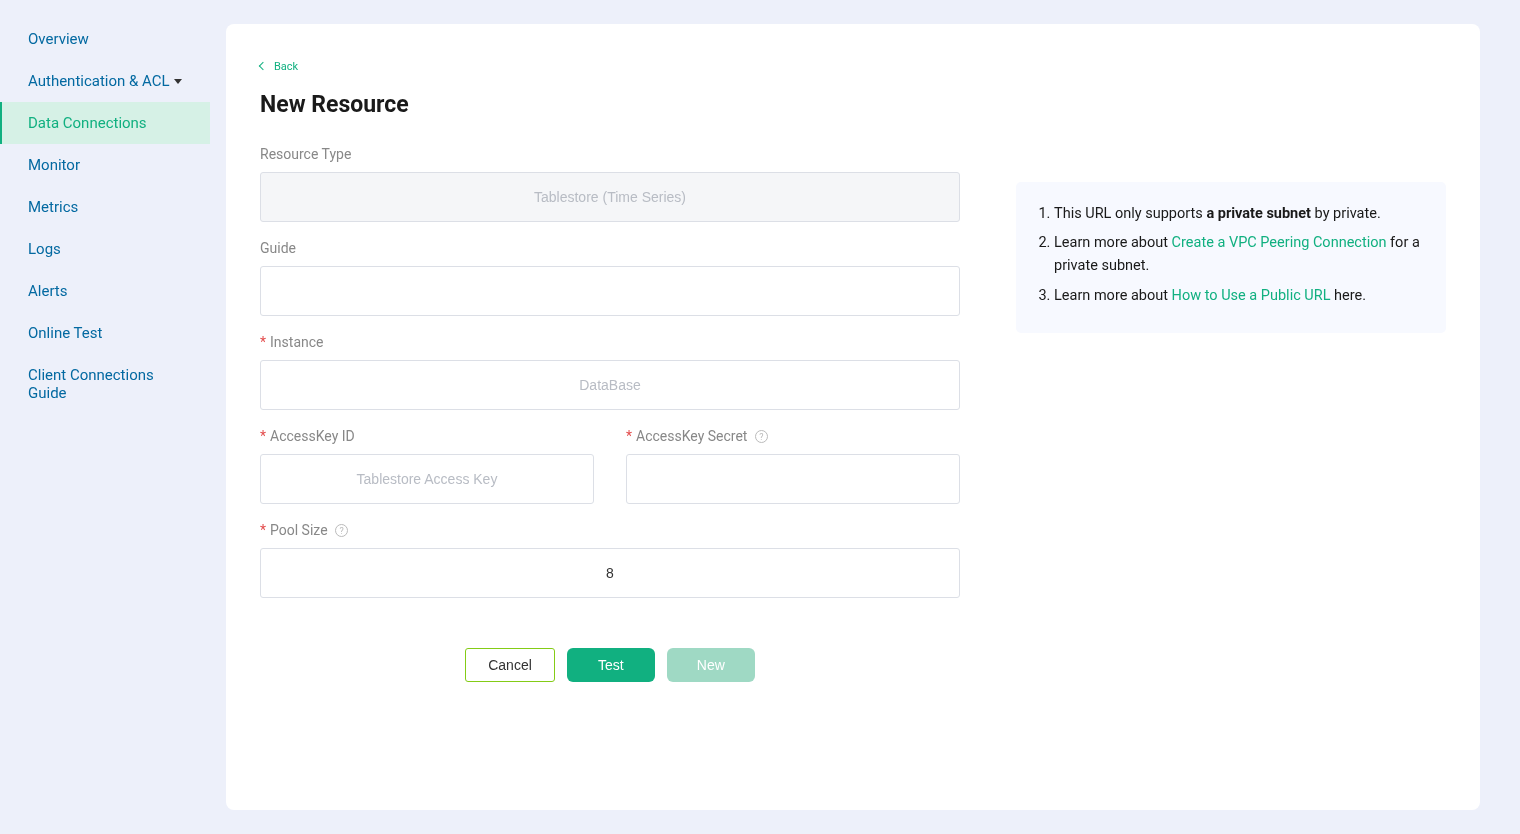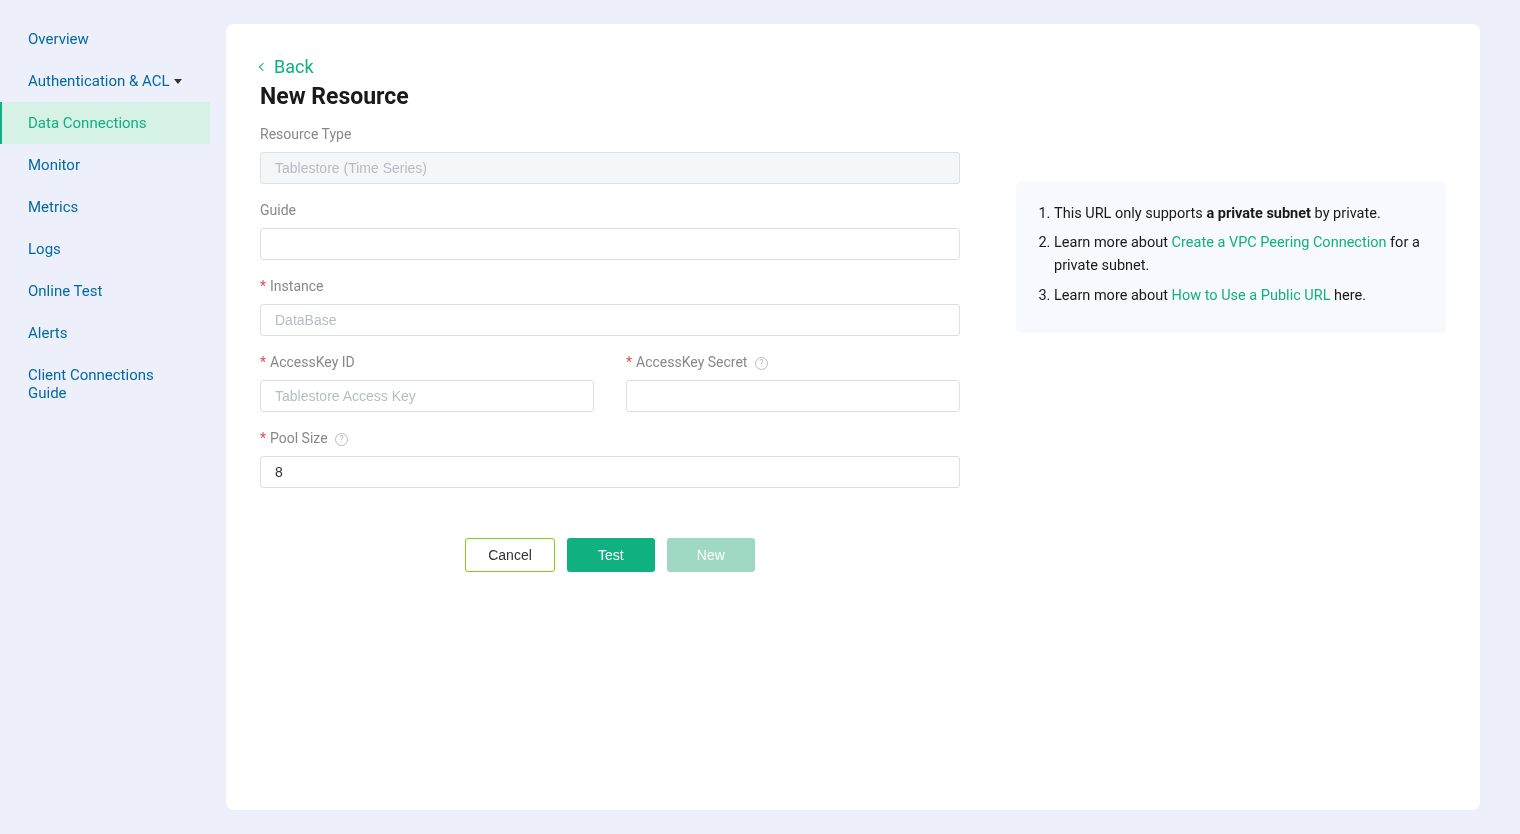--- a/index.html
+++ b/index.html
@@ -50,37 +50,37 @@
   position: relative;
   display: flex;
 }
 .form-area {
   width: 700px;
 }
 .back-link {
   display: inline-flex;
   align-items: center;
   color: #11b080;
-  font-size: 18px;
+  font-size: 11px;
   cursor: pointer;
-  margin-bottom: 6px;
+  margin-bottom: 18px;
   justify-content: space-between;
 }
 .back-chevron {
   width: 6px; height: 6px;
   border-left: 1.5px solid #11b080;
   border-bottom: 1.5px solid #11b080;
   transform: rotate(45deg);
   margin-right: 8px;
 }
 .page-title {
   font-size: 23px;
   font-weight: 700;
   color: #1a1a1a;
-  margin-bottom: 16px;
+  margin-bottom: 28px;
 }
 .form-row { display: flex; gap: 32px; margin-bottom: 18px; }
 .form-col { flex: 1; }
 .form-label {
   display: block;
   color: #888;
   font-size: 14px;
   margin-bottom: 10px;
 }
 .req { color: #e34d4d; margin-right: 4px; }
@@ -91,27 +91,28 @@
   width: 13px; height: 13px;
   border: 1px solid #bbb;
   border-radius: 50%;
   font-size: 9px;
   color: #bbb;
   margin-left: 4px;
   vertical-align: middle;
 }
 .text-input {
   width: 100%;
-  height: 32px;
+  height: 50px;
   padding: 4px 14px;
   border: 1px solid #dcdfe6;
   border-radius: 3px;
   font-size: 14px;
   color: #333;
   background: #fff;
+  text-align: center;
 }
 .text-input::placeholder { color: #b8bcc4; }
 .text-input:disabled { background: #f5f6f8; color: #b8bcc4; }
 .half { width: 308px; }
 .button-row {
   display: flex;
   justify-content: center;
   gap: 12px;
   margin-top: 50px;
 }
@@ -125,20 +126,21 @@
   border: none;
 }
 .btn-default {
   background: #fff;
   border: 1px solid #84cc16;
   color: #333;
 }
 .btn-primary {
   background: #11b080;
   color: #fff;
+  border-radius: 6px;
 }
 .btn-primary.disabled {
   background: #9fd9c4;
   color: #fff;
   cursor: not-allowed;
 }
 .info-panel {
   margin-left: 56px;
   margin-top: 126px;
   width: 430px;
@@ -174,24 +176,24 @@
     <div class="sidebar-item">
       <span>Monitor</span>
     </div>
     <div class="sidebar-item">
       <span>Metrics</span>
     </div>
     <div class="sidebar-item">
       <span>Logs</span>
     </div>
     <div class="sidebar-item">
+      <span>Alerts</span>
+    </div>
+    <div class="sidebar-item">
       <span>Online Test</span>
-    </div>
-    <div class="sidebar-item">
-      <span>Alerts</span>
     </div>
     <div class="sidebar-item">
       <span>Client Connections Guide</span>
     </div>
   </nav>
 
   <div class="main-wrap">
     <div class="card">
 
       <div class="form-area">

